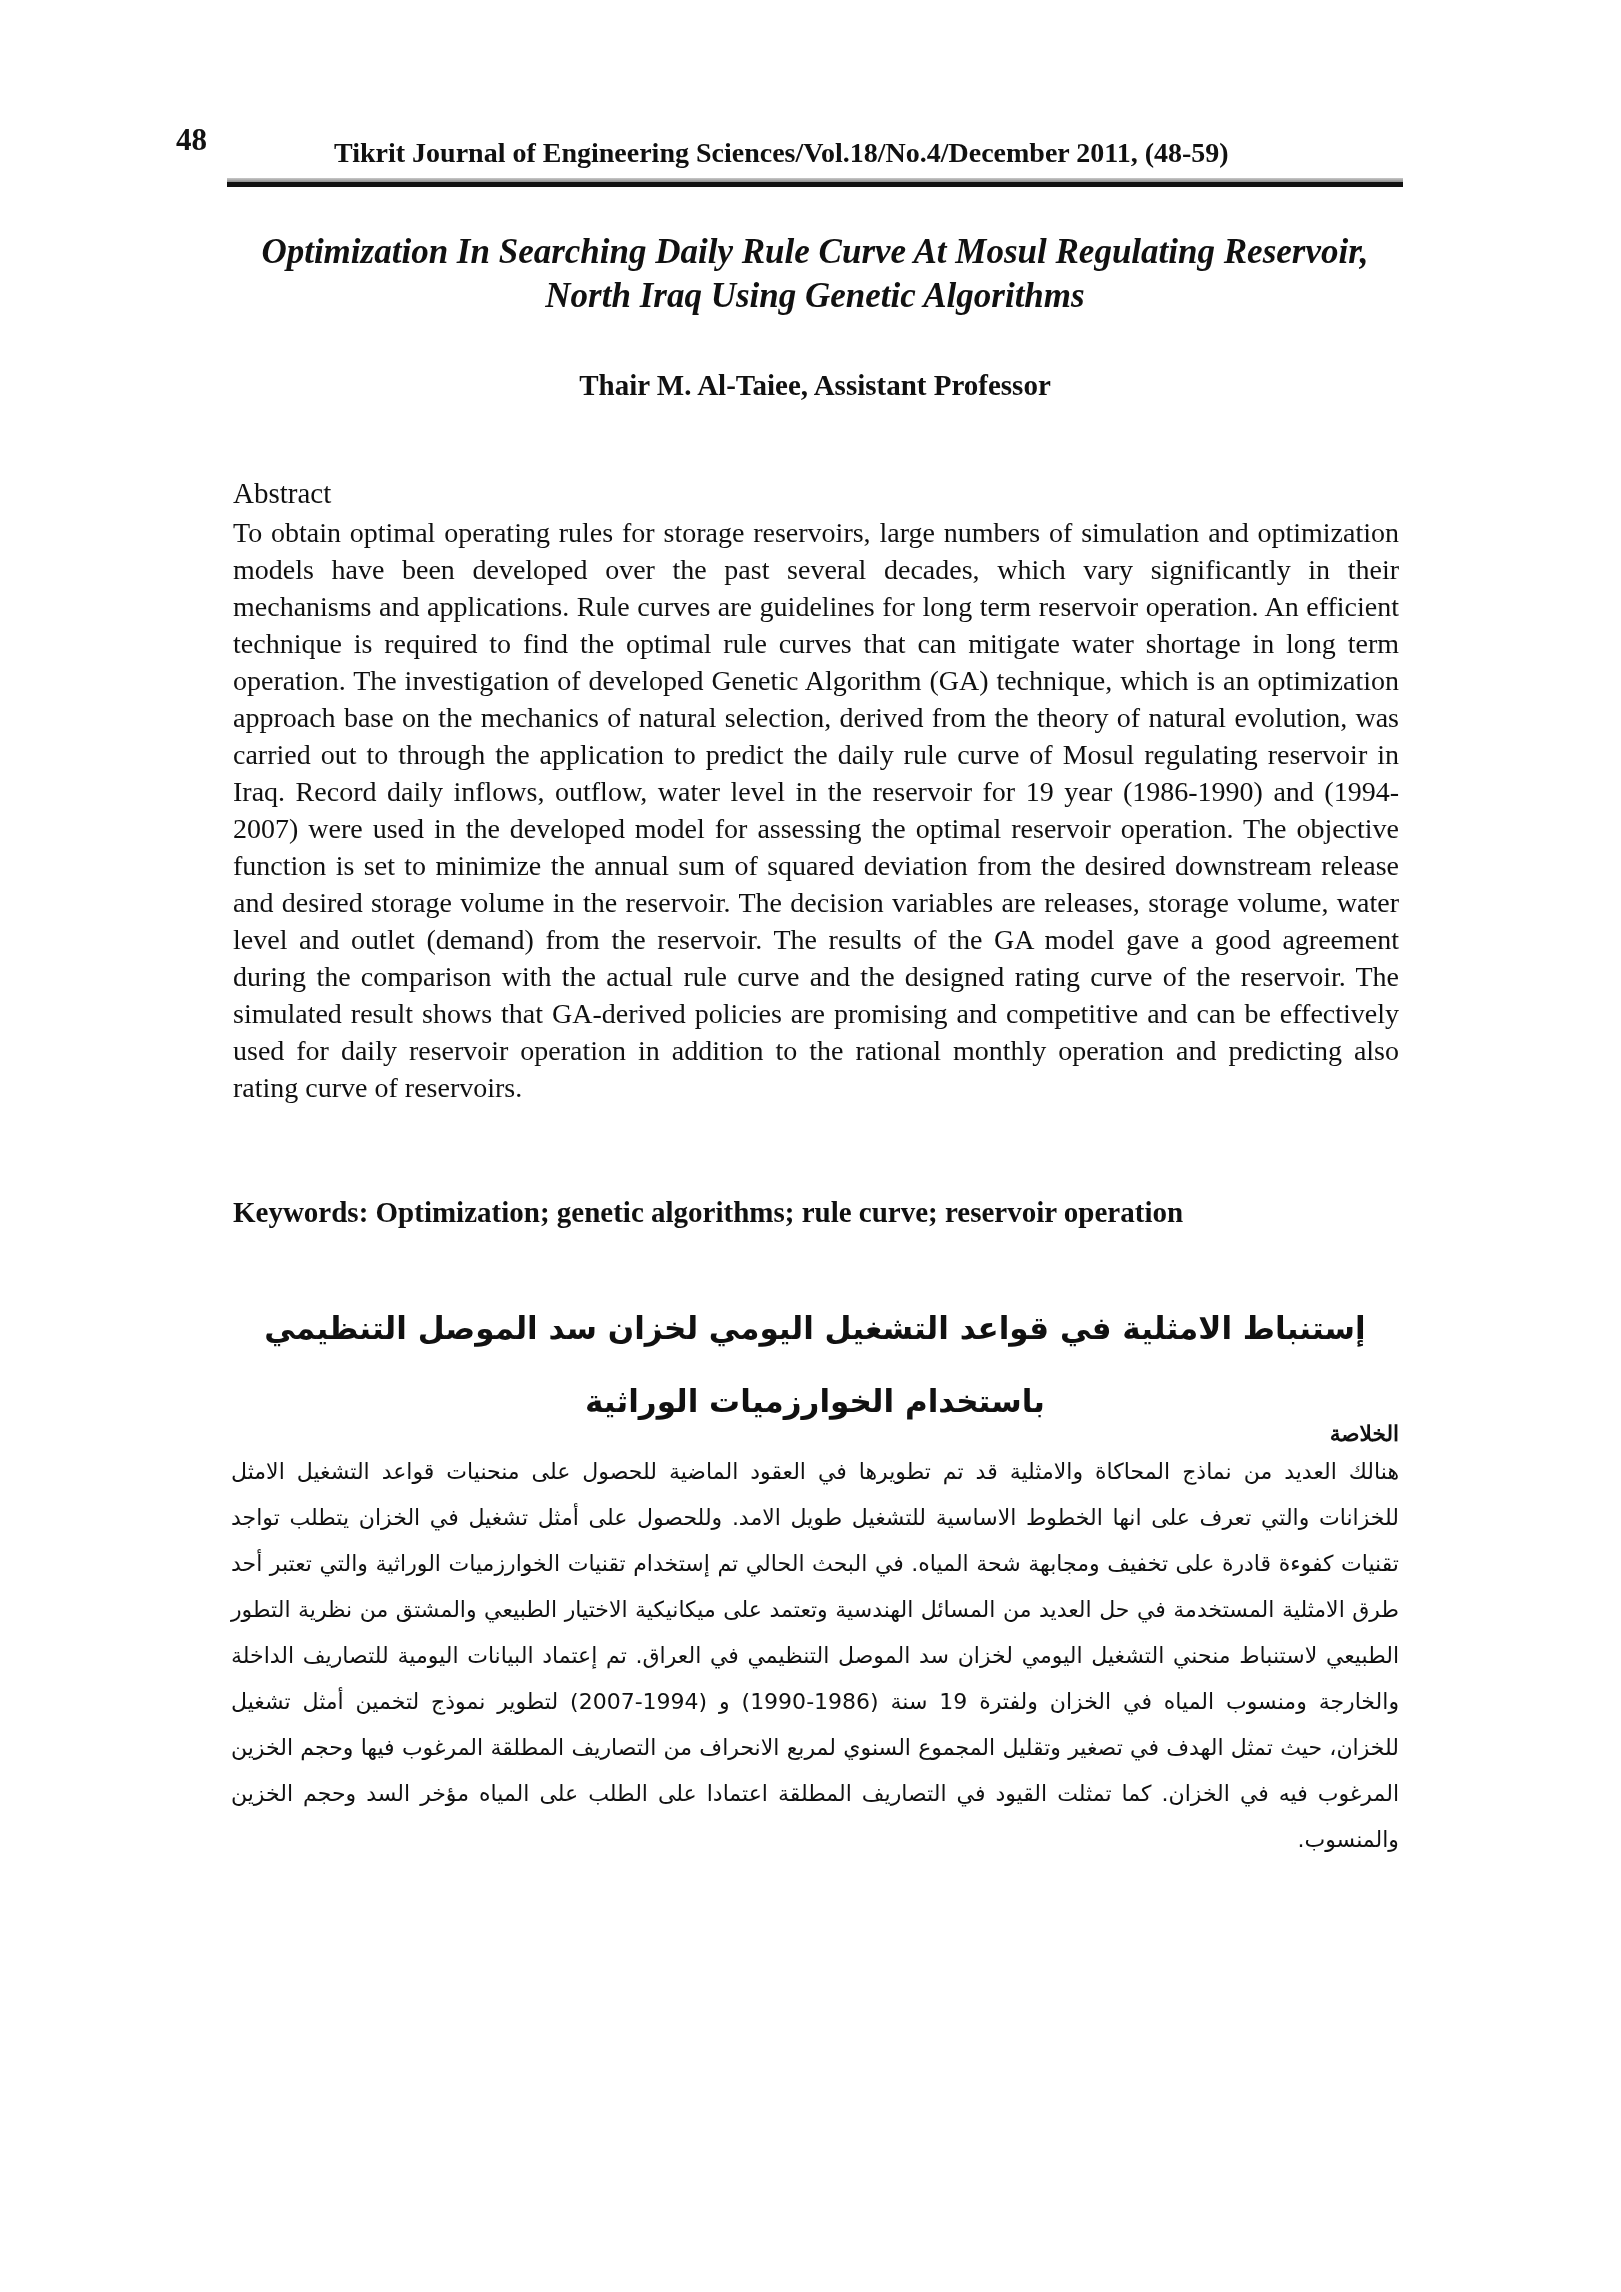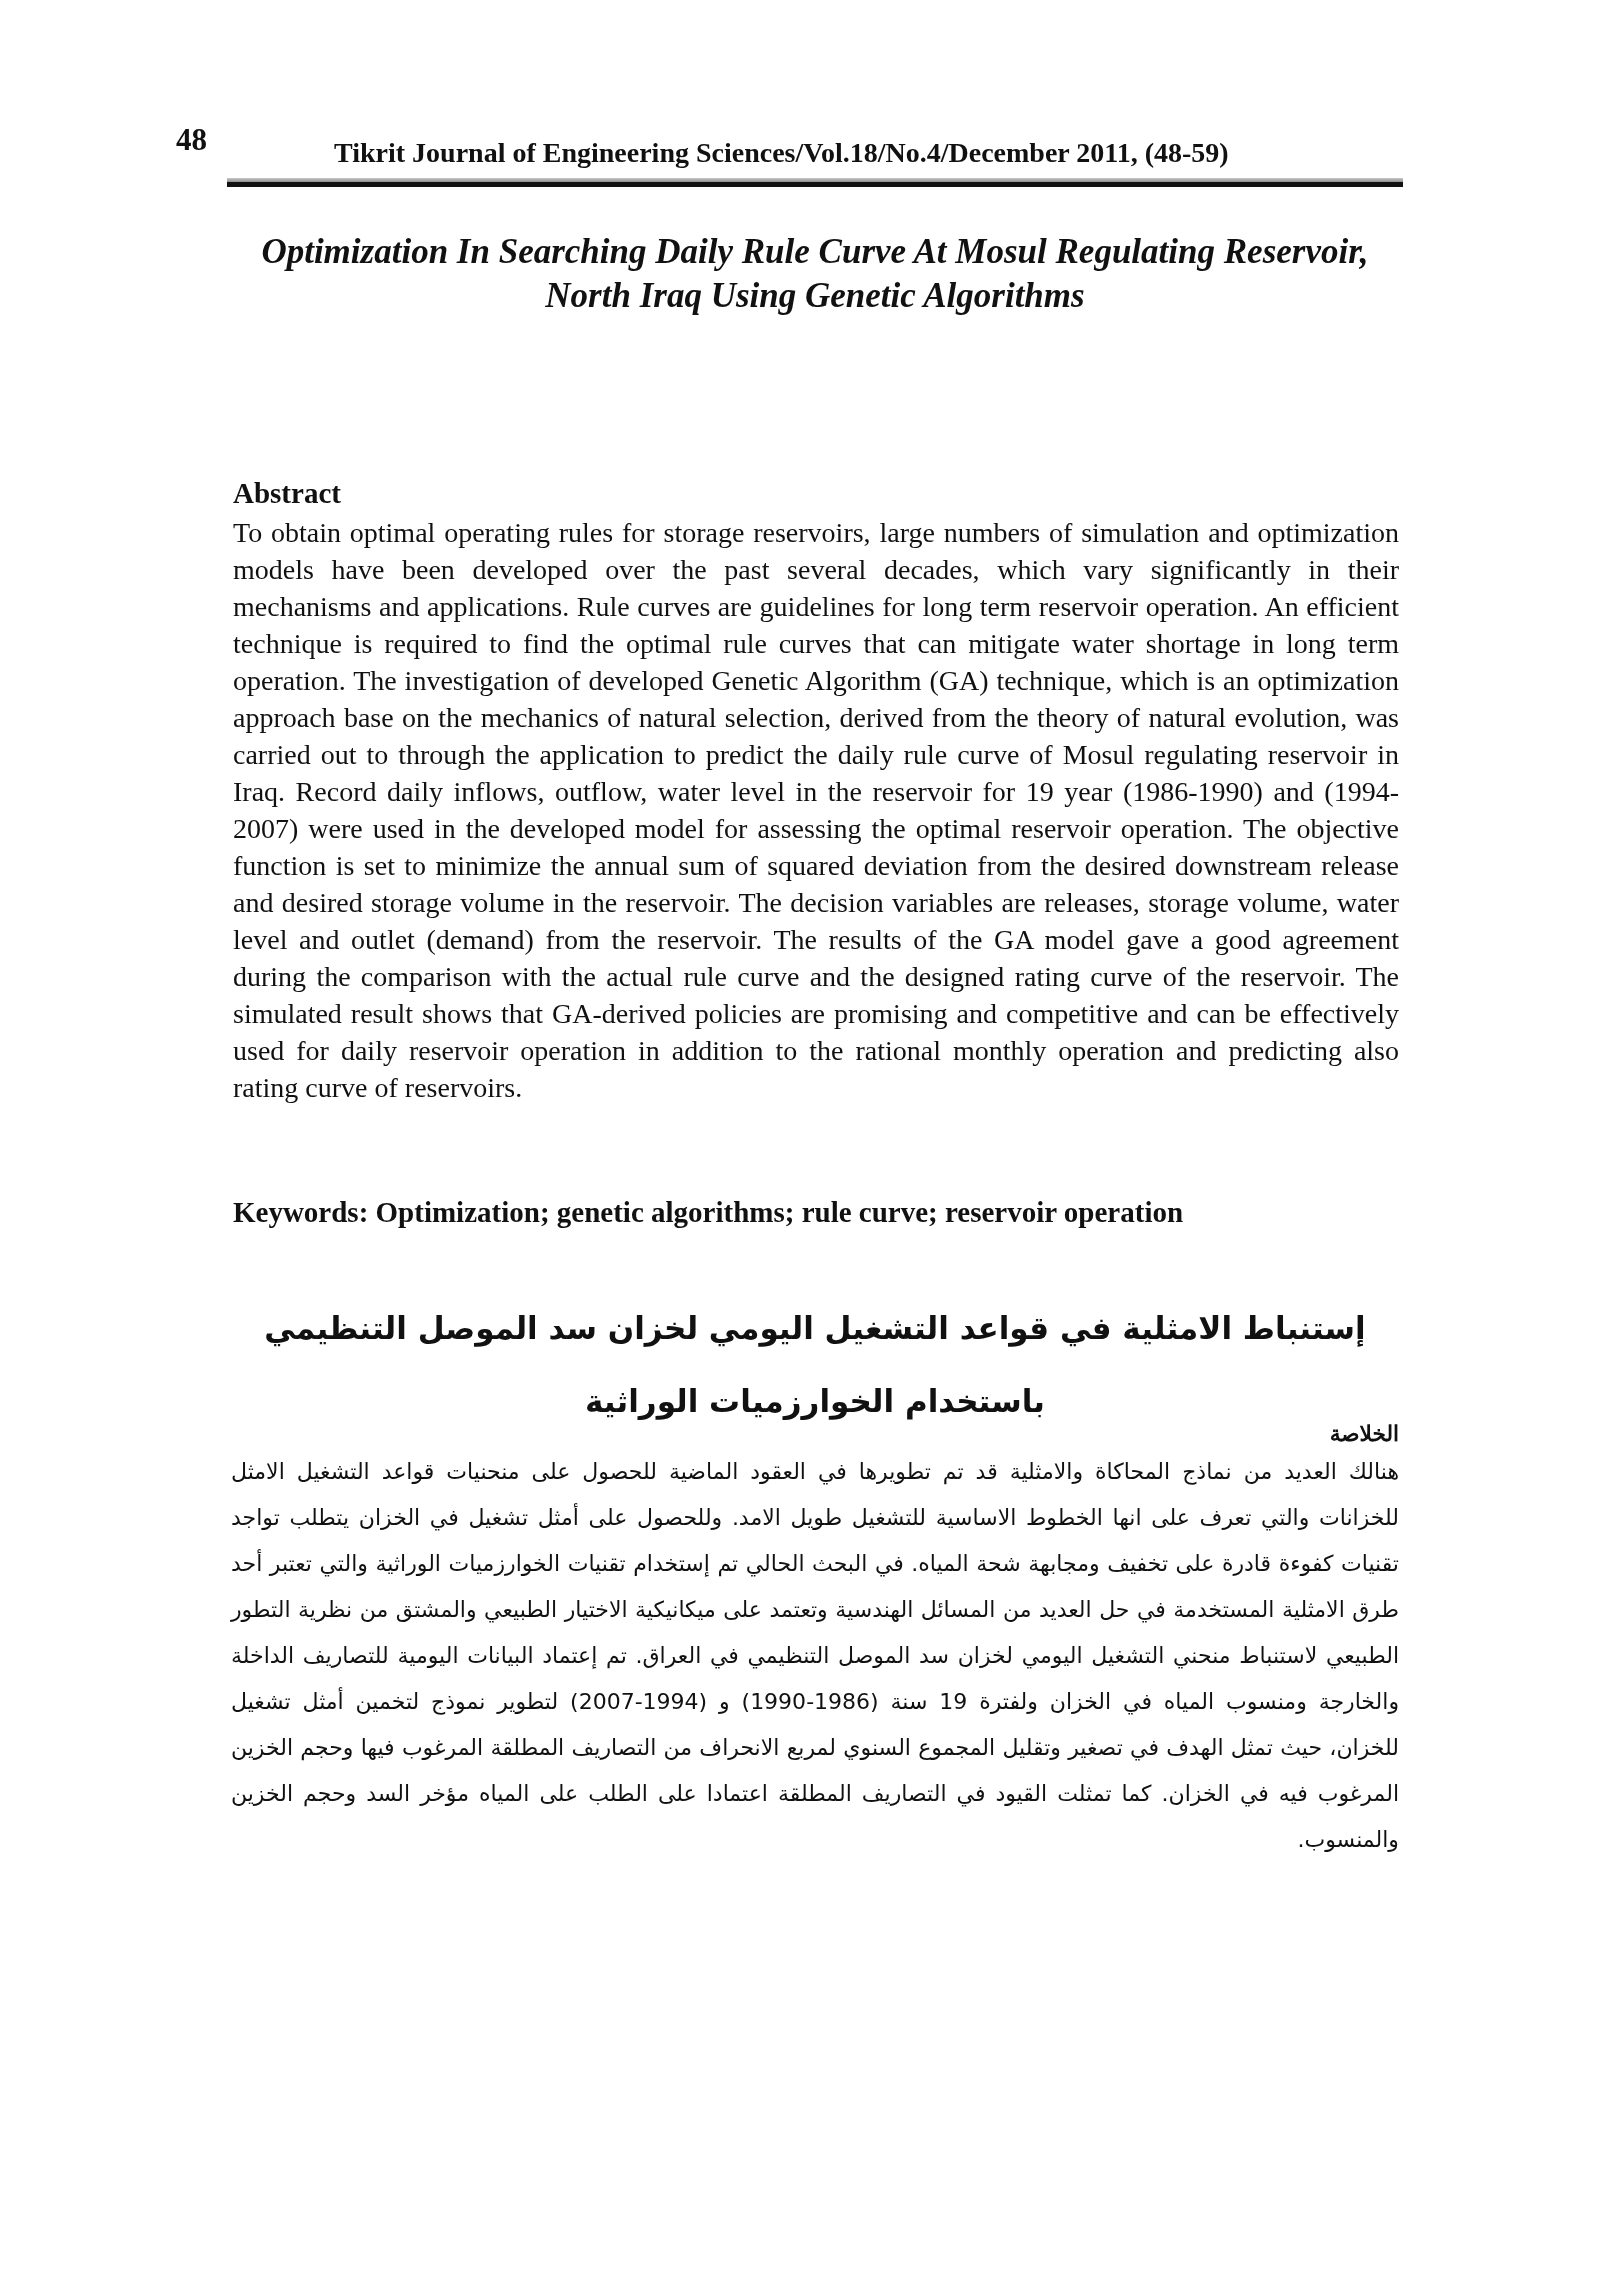--- a/index.html
+++ b/index.html
@@ -24,21 +24,21 @@
     position: absolute; left: 227px; top: 230px; width: 1176px;
     text-align: center; font-style: italic; font-weight: bold;
     font-size: 35px; line-height: 44px;
   }
   .author-block {
     position: absolute; left: 227px; top: 366px; width: 1176px;
     text-align: center; font-weight: bold; font-size: 29px; line-height: 39px;
   }
   .abstract-heading {
     position: absolute; left: 233px; top: 477px;
-    font-weight: bold; font-size: 29px;
+    font-weight: normal; font-size: 29px;
   }
   .abstract-body {
     position: absolute; left: 233px; top: 514px; width: 1166px;
     font-size: 28px; line-height: 37px; text-align: justify;
   }
   .keywords {
     position: absolute; left: 233px; top: 1196px; width: 1166px;
     font-weight: bold; font-size: 29px; white-space: nowrap;
   }
   .ar-title {
@@ -64,20 +64,21 @@
 <div class="page-number">48</div>
 <div class="running-header">Tikrit Journal of Engineering Sciences/Vol.18/No.4/December 2011, (48-59)</div>
 <div class="header-rule">
   <div class="grey"></div>
     <div class="dark"></div>
 </div>
 
 <h1 class="title" style="margin:0">Optimization In Searching Daily Rule Curve At Mosul Regulating Reservoir, North Iraq Using Genetic Algorithms</h1>
 
 <div class="author-block">
+  <div>Thair M. Al-Taiee, Assistant Professor</div>
 </div>
 
 <div class="abstract-heading">Abstract</div>
 <p class="abstract-body" style="margin:0">To obtain optimal operating rules for storage reservoirs, large numbers of simulation and optimization models have been developed over the past several decades, which vary significantly in their mechanisms and applications. Rule curves are guidelines for long term reservoir operation. An efficient technique is required to find the optimal rule curves that can mitigate water shortage in long term operation. The investigation of developed Genetic Algorithm (GA) technique, which is an optimization approach base on the mechanics of natural selection, derived from the theory of natural evolution, was carried out to through the application to predict the daily rule curve of  Mosul regulating reservoir in Iraq.  Record daily inflows, outflow, water level in the reservoir for 19 year (1986-1990) and (1994-2007) were used in the developed model for assessing the optimal reservoir operation. The objective function is set to minimize the annual sum of squared deviation from the desired downstream release and desired storage volume in the reservoir. The decision variables are releases, storage volume, water level and outlet (demand) from the reservoir. The results of the GA model gave a good agreement during the comparison with the actual rule curve and the designed rating curve of the reservoir. The simulated result shows that GA-derived policies are promising and competitive and can be effectively used for daily reservoir operation in addition to the rational monthly operation and predicting also rating curve of reservoirs.</p>
 <div class="keywords">Keywords: Optimization; genetic algorithms; rule curve; reservoir operation</div>
 
 <div class="ar-title">إستنباط الامثلية في قواعد التشغيل اليومي لخزان سد الموصل التنظيمي باستخدام الخوارزميات الوراثية</div>
 <div class="ar-heading">الخلاصة</div>
 <p class="ar-body" style="margin:0">هنالك العديد من نماذج المحاكاة والامثلية قد تم تطويرها في العقود الماضية للحصول على منحنيات قواعد التشغيل الامثل للخزانات والتي تعرف على انها الخطوط الاساسية للتشغيل طويل الامد. وللحصول على أمثل تشغيل في الخزان يتطلب تواجد تقنيات كفوءة قادرة على تخفيف ومجابهة شحة المياه. في البحث الحالي تم إستخدام تقنيات الخوارزميات الوراثية والتي تعتبر أحد طرق الامثلية المستخدمة في حل العديد من المسائل الهندسية وتعتمد على ميكانيكية الاختيار الطبيعي والمشتق من نظرية التطور الطبيعي لاستنباط منحني التشغيل اليومي لخزان سد الموصل التنظيمي في العراق. تم إعتماد البيانات اليومية للتصاريف الداخلة والخارجة ومنسوب المياه في الخزان ولفترة 19 سنة (1986-1990) و (1994-2007) لتطوير نموذج لتخمين أمثل تشغيل للخزان، حيث تمثل الهدف في تصغير وتقليل المجموع السنوي لمربع الانحراف من التصاريف المطلقة المرغوب فيها وحجم الخزين المرغوب فيه في الخزان. كما تمثلت القيود في التصاريف المطلقة اعتمادا على الطلب على المياه مؤخر السد وحجم الخزين والمنسوب.</p>
 

